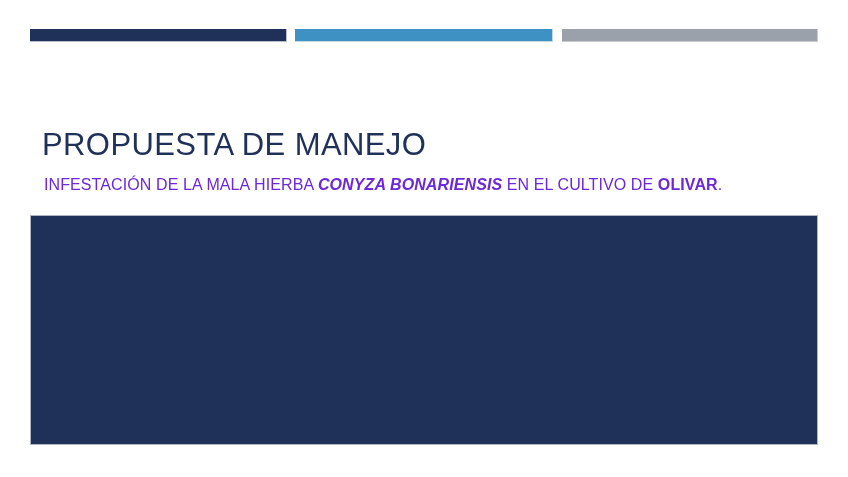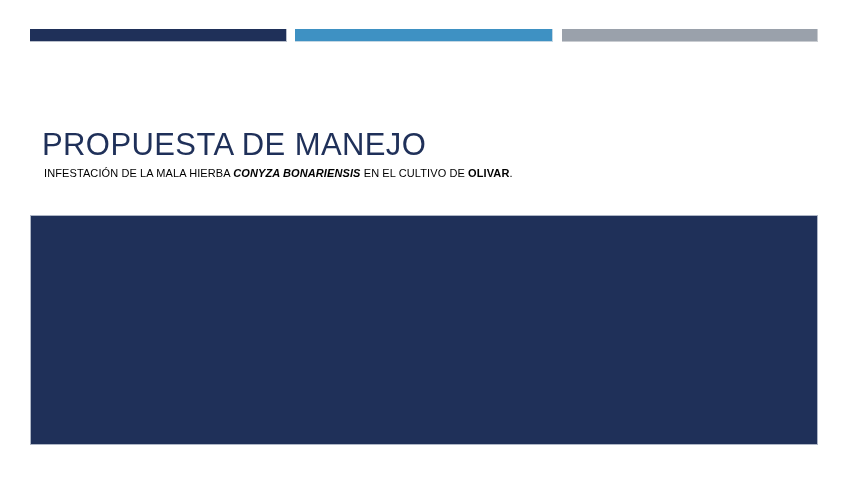--- a/index.html
+++ b/index.html
@@ -67,26 +67,26 @@
     font-family: "Liberation Sans", sans-serif;
     font-size: 31px;
     font-weight: 300;
     letter-spacing: 0.4px;
     color: #1F3059;
     line-height: 1.12;
     text-transform: uppercase;
     white-space: nowrap;
   }
   .slide-subtitle {
-    margin: 4px 0 0 2px;
+    margin: 12px 0 0 2px;
     font-family: "Liberation Sans", sans-serif;
-    font-size: 11px;
+    font-size: 16px;
     font-weight: 400;
     letter-spacing: 0.1px;
-    color: #000000;
+    color: #6d28d9;
     line-height: 1.2;
     text-transform: uppercase;
     white-space: nowrap;
   }
   .slide-subtitle .sp-species {
     font-weight: bold;
     font-style: italic;
   }
   .slide-subtitle .sp-crop {
     font-weight: bold;

